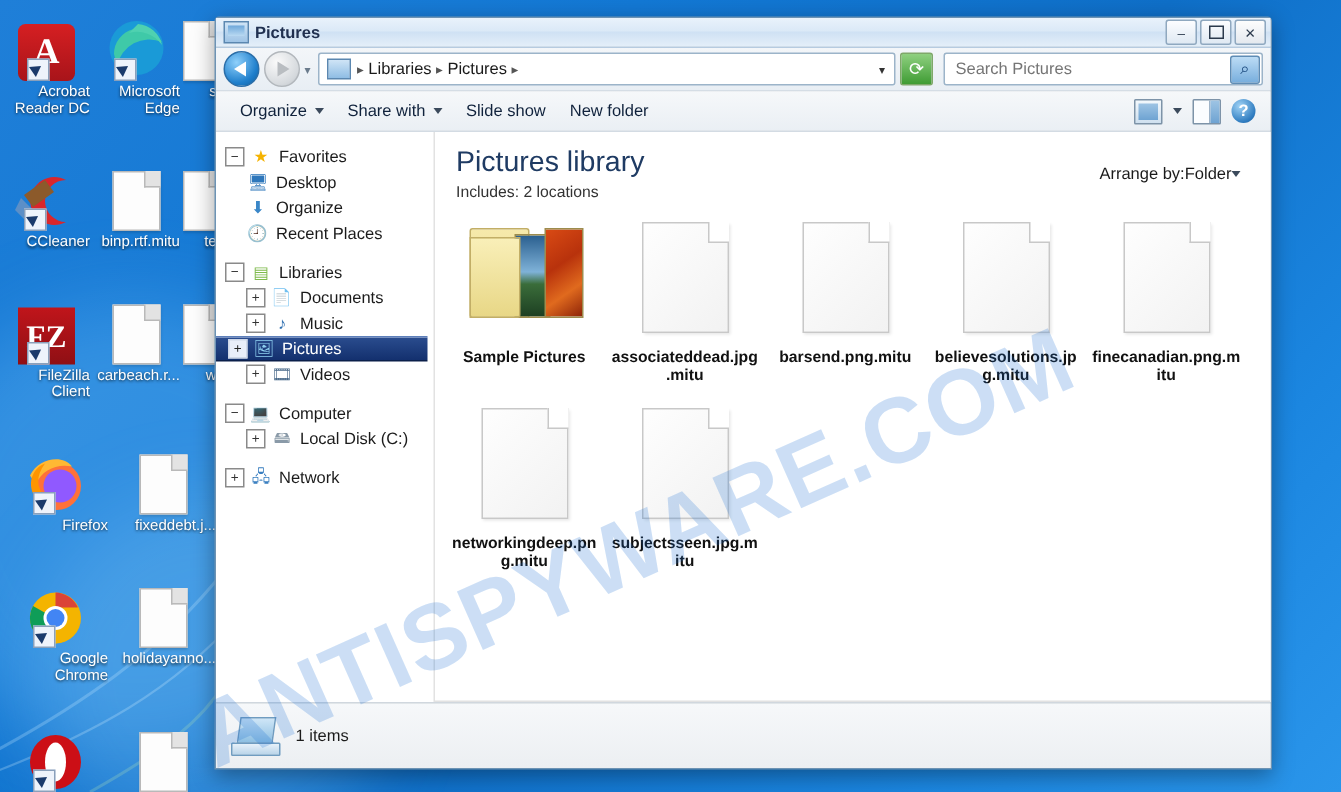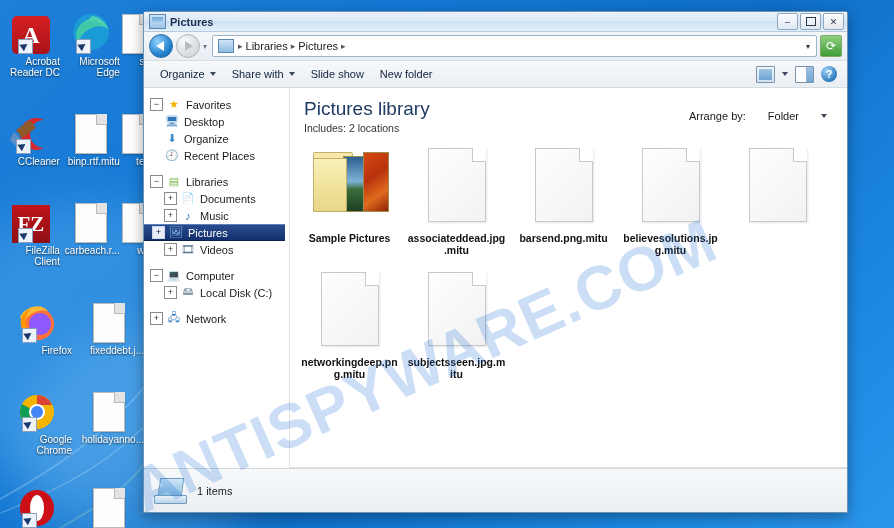--- a/index.html
+++ b/index.html
@@ -110,21 +110,21 @@
        display:flex;align-items:center;justify-content:center;color:#333;margin-right:3px;flex:0 0 auto;}
   .tico{width:16px;height:14px;margin-right:4px;flex:0 0 auto;display:flex;align-items:center;justify-content:center;font-size:11px;}
   .tnode.sel{background:linear-gradient(#2a4c8e,#13306e);color:#fff;margin-left:-4px;padding-left:22px;width:141px;box-sizing:border-box;border-top:1px solid #5d7fba;border-bottom:1px solid #0b1f4a;}
   .tnode.sel .tog{border-color:#cfd8e8;background:#e9eefa;color:#222;}
   .gap{height:9px;}
 
   .content{flex:1;position:relative;overflow:hidden;background:#fff;}
   .lib-head{padding:10px 14px 0 14px;display:flex;align-items:flex-start;}
   .lib-title{font-size:19px;color:#1f3b63;line-height:22px;font-weight:normal;}
   .lib-sub{font-size:10.5px;color:#333;margin-top:2px;}
-  .arrange{margin-left:auto;font-size:11px;color:#1b1b1b;display:flex;align-items:center;gap:22px;padding-top:12px;padding-right:6px;}
+  .arrange{margin-left:auto;font-size:11px;color:#1b1b1b;display:flex;align-items:center;gap:0;padding-top:12px;padding-right:6px;}
   .grid{display:flex;flex-wrap:wrap;padding:14px 0 0 6px;}
   .cell{width:107px;text-align:center;margin-bottom:16px;}
   .cell .art{height:84px;display:flex;align-items:flex-start;justify-content:center;}
   .cell .nm{font-size:10.5px;line-height:12px;color:#111;padding:0 4px;word-wrap:break-word;font-weight:bold;}
   .filedoc{width:56px;height:72px;background:linear-gradient(135deg,#fefefe,#f2f2f2);border:1px solid #c8c8c8;position:relative;box-shadow:1px 1px 2px rgba(0,0,0,.10);}
   .filedoc:before{content:"";position:absolute;right:-1px;top:-1px;width:13px;height:13px;background:#fff;border-left:1px solid #c8c8c8;border-bottom:1px solid #c8c8c8;}
   .folder{width:74px;height:64px;position:relative;}
   .folder .back-f{position:absolute;left:0;top:4px;width:38px;height:58px;background:linear-gradient(#f6e9ab,#ead98a);border:1px solid #c9b濃;border:1px solid #c2ae66;border-radius:2px 2px 0 0;}
   .folder .pic1{position:absolute;left:30px;top:8px;width:22px;height:54px;background:linear-gradient(#2a5f8f 0%,#7fb2d8 45%,#3a6d3a 60%,#1d3f22 100%);border:1px solid #9d8c4d;}
   .folder .pic2{position:absolute;left:50px;top:4px;width:24px;height:58px;background:linear-gradient(145deg,#d94a14,#b8320c 40%,#e06a1e 70%,#8e2408);border:1px solid #9d8c4d;}
@@ -333,20 +333,24 @@
       <span class="crumb-ico"></span>
       <span class="sep">▸</span>
       <span class="crumb">Libraries</span>
       <span class="sep">▸</span>
       <span class="crumb">Pictures</span>
       <span class="sep">▸</span>
       <span class="spacer"></span>
       <span class="caret">▾</span>
     </div>
     <div class="refresh">⟳</div>
+    <div class="searchbox">
+      <input placeholder="Search Pictures" style="">
+      <span class="mag">⌕</span>
+    </div>
   </div>
 
   <div class="toolbar">
     <div class="tbtn">
       <span>Organize</span>
       <span class="dncaret"></span>
     </div>
     <div class="tbtn">
       <span>Share with</span>
       <span class="dncaret"></span>
@@ -475,20 +479,21 @@
         <div class="cell">
           <div class="art">
               <div class="filedoc"></div>
             </div>
           <div class="nm">believesolutions.jpg.mitu</div>
         </div>
         <div class="cell">
           <div class="art">
               <div class="filedoc"></div>
             </div>
+          <div class="nm">finecanadian.png.mitu</div>
         </div>
         <div class="cell">
           <div class="art">
               <div class="filedoc"></div>
             </div>
           <div class="nm">networkingdeep.png.mitu</div>
         </div>
         <div class="cell">
           <div class="art">
               <div class="filedoc"></div>

